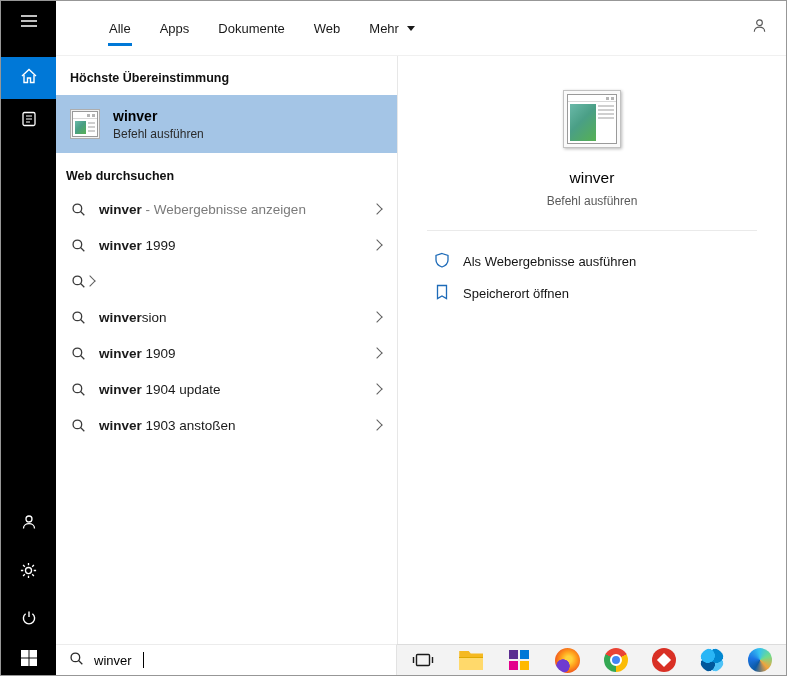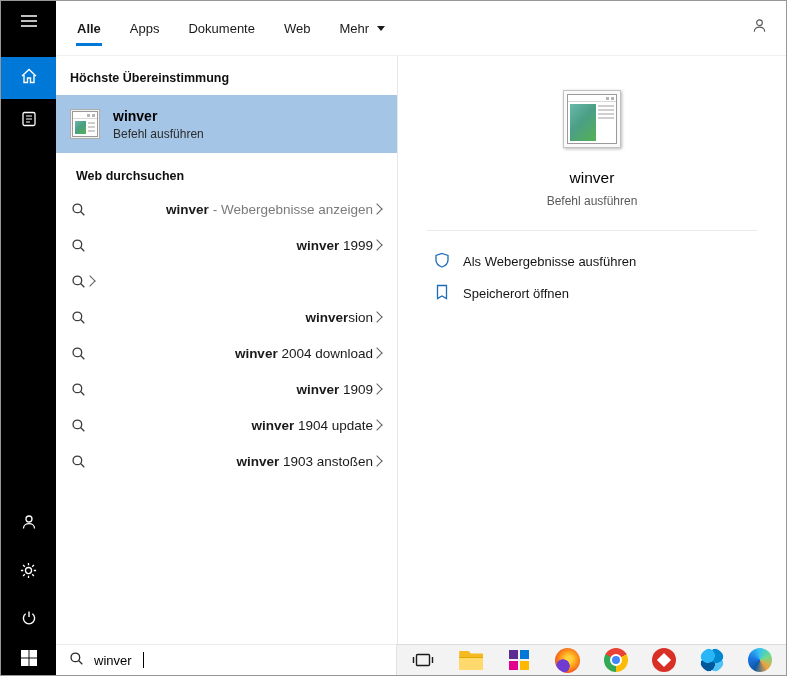--- a/index.html
+++ b/index.html
@@ -16,37 +16,37 @@
   .rail-spacer{flex:1;}
 
   
   .main{flex:1;display:flex;flex-direction:column;min-width:0;}
 
   
   .tabbar{height:54px;flex-shrink:0;display:flex;align-items:center;padding:0 20px;background:#fff;
           border-bottom:1px solid #f0f0f0;position:relative;}
   .tab{margin-right:27px;font-size:13px;color:#191919;position:relative;padding:19px 1px;cursor:pointer;
        display:flex;align-items:center;}
-  .tab.active{font-weight:bold;}
+  .tab.active{font-weight:normal;margin-left:32px;}
   .tab.active::after{content:"";position:absolute;left:0;right:0;bottom:9px;height:3px;background:#0078d7;}
   .dd-arrow{width:0;height:0;border:4px solid transparent;border-top:5px solid #1a1a1a;margin-left:8px;transform:translateY(2px);}
   .tab-account{position:absolute;right:18px;top:16px;cursor:pointer;}
 
   
   .content{flex:1;display:flex;min-height:0;}
   .results{width:341px;flex-shrink:0;border-right:1px solid #e7e7e7;background:#fff;overflow:hidden;}
   .section-header{font-size:12.5px;font-weight:bold;color:#111;padding:15px 16px 10px 14px;}
-  .section-header.web{padding:16px 16px 8px 20px;}
+  .section-header.web{padding:16px 16px 8px 10px;}
 
   .best-match{height:58px;background:#a4c5e6;display:flex;align-items:center;padding:0 14px;gap:13px;cursor:pointer;}
   .bm-text{display:flex;flex-direction:column;gap:3px;}
   .bm-title{font-size:14px;font-weight:bold;color:#000;}
   .bm-sub{font-size:12px;color:#2b2b2b;}
 
-  .sug-row{height:36px;display:flex;align-items:center;padding:0 16px 0 15px;cursor:pointer;text-align:right;}
+  .sug-row{height:36px;display:flex;align-items:center;padding:0 16px 0 15px;cursor:pointer;}
   .sug-icon{display:flex;flex-shrink:0;}
   .sug-text{font-size:13.5px;margin-left:13px;flex:1;white-space:nowrap;overflow:hidden;}
   .sug-text b{font-weight:bold;}
   .sug-text .muted{color:#7a7a7a;}
   .chev{width:7px;height:7px;border-top:1.5px solid #606060;border-right:1.5px solid #606060;
         transform:rotate(45deg);flex-shrink:0;}
 
   
   .preview{flex:1;display:flex;flex-direction:column;align-items:center;padding-top:34px;background:#fff;min-width:0;}
   .pv-title{font-size:15.5px;color:#000;margin-top:21px;}
@@ -262,30 +262,20 @@
           <span class="sug-text"><b>winver</b><span>sion</span></span>
           <span class="chev"></span>
         </div>
         <div class="sug-row">
           <span class="sug-icon">
               <svg width="15" height="15" viewBox="0 0 16 16">
                 <circle cx="6.8" cy="6.8" r="4.6" fill="none" stroke="#3b3b3b" stroke-width="1.4"></circle>
                 <line x1="10.2" y1="10.2" x2="14.2" y2="14.2" stroke="#3b3b3b" stroke-width="1.4"></line>
               </svg>
             </span>
-          <span class="sug-text"><b>winver</b><span> 2004 download</span></span>
-          <span class="chev"></span>
-        </div>
-        <div class="sug-row">
-          <span class="sug-icon">
-              <svg width="15" height="15" viewBox="0 0 16 16">
-                <circle cx="6.8" cy="6.8" r="4.6" fill="none" stroke="#3b3b3b" stroke-width="1.4"></circle>
-                <line x1="10.2" y1="10.2" x2="14.2" y2="14.2" stroke="#3b3b3b" stroke-width="1.4"></line>
-              </svg>
-            </span>
           <span class="sug-text"><b>winver</b><span> 1909</span></span>
           <span class="chev"></span>
         </div>
         <div class="sug-row">
           <span class="sug-icon">
               <svg width="15" height="15" viewBox="0 0 16 16">
                 <circle cx="6.8" cy="6.8" r="4.6" fill="none" stroke="#3b3b3b" stroke-width="1.4"></circle>
                 <line x1="10.2" y1="10.2" x2="14.2" y2="14.2" stroke="#3b3b3b" stroke-width="1.4"></line>
               </svg>
             </span>

